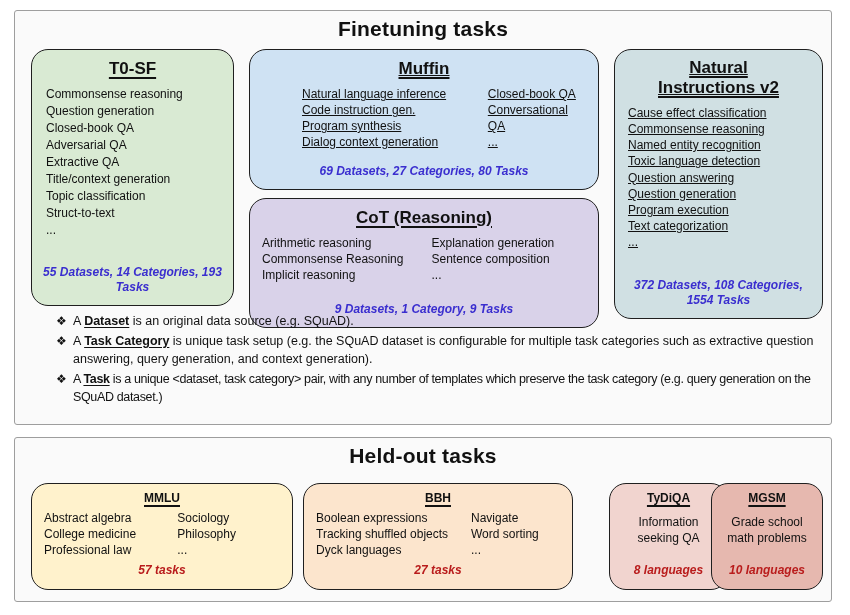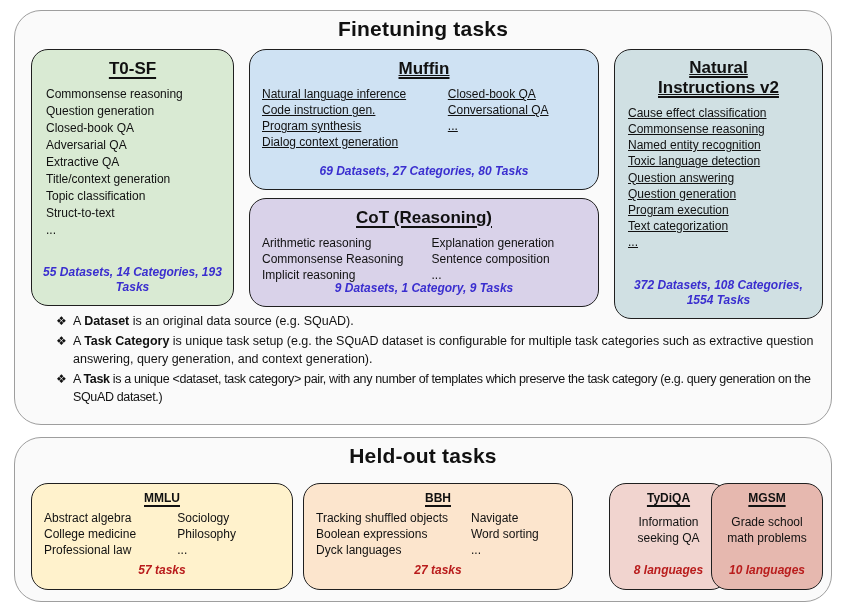--- a/index.html
+++ b/index.html
@@ -1,51 +1,51 @@
 <!DOCTYPE html>
 <html style="--panel_bg: #fafafa; --panel_border: #9e9e9e; --box_border: #1f1f1f; --t0sf: #d9ead3; --muffin: #cfe2f3; --cot: #d9d2e9; --niv2: #d0e0e3; --mmlu: #fff2cc; --bbh: #fce5cd; --tydiqa: #f1d4cf; --mgsm: #e6b8af; --stats_blue: #3a2ecf;"><head>
 <meta charset="utf-8">
 <style>
   html,body{margin:0;padding:0;background:#ffffff;}
   body{width:850px;height:615px;position:relative;font-family:"Liberation Sans",sans-serif;color:#111;}
 
   .panel{position:absolute;left:14px;width:818px;background:var(--panel_bg);
-         border:1.5px solid var(--panel_border);border-radius:27px;box-sizing:border-box;}
+         border:1.5px solid var(--panel_border);border-radius:3px;box-sizing:border-box;}
   .panel-finetuning{top:10px;height:415px;}
   .panel-heldout{top:437px;height:165px;}
   .panel-title{position:absolute;top:6px;left:0;width:100%;text-align:center;
                font-size:21px;font-weight:700;letter-spacing:.2px;}
 
   .box{position:absolute;border:1.6px solid var(--box_border);border-radius:17px;box-sizing:border-box;overflow:hidden;}
   .box-title{text-align:center;font-weight:700;font-size:17px;text-decoration:underline;
              text-underline-offset:3px;text-decoration-thickness:1.6px;margin:9px 8px 5px;line-height:1.2;}
   .items{font-size:12px;line-height:17px;padding:2px 0 0 14px;}
   .cols{display:flex;padding:2px 10px 0 12px;}
   .cols .col{font-size:12px;line-height:16.5px;}
   .stats{position:absolute;left:0;bottom:9px;width:100%;text-align:center;
          font-size:12px;font-weight:700;font-style:italic;color:var(--stats_blue);line-height:1.3;padding:0 10px;box-sizing:border-box;}
 
   .box-t0sf{left:16px;top:38px;width:203px;height:257px;background:var(--t0sf);}
   .box-muffin{left:234px;top:38px;width:350px;height:141px;background:var(--muffin);text-decoration:underline;}
   .box-muffin .items,.box-muffin .cols .col{line-height:16px;}
-  .box-muffin .col1{flex:0 0 57%;}
+  .box-muffin .col1{flex:0 0 57%;margin-left:40px;}
   .box-muffin .col2{flex:1;}
-  .box-cot{left:234px;top:187px;width:350px;height:109px;background:var(--cot);}
+  .box-cot{left:234px;top:187px;width:350px;height:130px;background:var(--cot);}
   .box-cot .col1{flex:0 0 52%;}
   .box-cot .col2{flex:1;}
   .box-cot .cols .col{line-height:16px;}
   .box-niv2{left:599px;top:38px;width:209px;height:270px;background:var(--niv2);text-decoration:underline;}
   .box-niv2 .box-title{margin:8px 28px 4px;}
   .box-niv2 .items{line-height:16.2px;padding-left:13px;}
 
   .notes{position:absolute;left:28px;top:301px;width:776px;}
   .note{display:flex;font-size:12.5px;line-height:18.5px;margin-bottom:1px;}
   .note .bullet{flex:0 0 30px;padding-left:13px;box-sizing:border-box;font-size:12px;}
   .note .note-text{flex:1;}
-  .note .term{font-weight:700;text-underline-offset:2px;}
+  .note .term{font-weight:700;text-decoration:underline;text-underline-offset:2px;}
   .note-condensed .note-text{letter-spacing:-0.35px;}
 
   .box-mmlu{left:16px;top:45px;width:262px;height:107px;background:var(--mmlu);}
   .box-bbh{left:288px;top:45px;width:270px;height:107px;background:var(--bbh);}
   .box-tydiqa{left:566px;top:45px;width:119px;height:107px;background:var(--tydiqa);margin-left:28px;}
   .box-mgsm{left:696px;top:45px;width:112px;height:107px;background:var(--mgsm);}
   .heldout-box .box-title{font-size:12px;margin:7px 8px 3px;}
   .heldout-box .cols .col{line-height:16px;}
   .box-mmlu .col1{flex:0 0 56%;}
   .box-mmlu .col2{flex:1;}
@@ -160,22 +160,22 @@
           <div>...</div>
         </div>
     </div>
     <div class="stats">57 tasks</div>
   </div>
 
   <div class="box heldout-box box-bbh">
     <div class="box-title">BBH</div>
     <div class="cols">
       <div class="col col1">
+          <div>Boolean expressions</div>
           <div>Tracking shuffled objects</div>
-          <div>Boolean expressions</div>
           <div>Dyck languages</div>
         </div>
       <div class="col col2">
           <div>Navigate</div>
           <div>Word sorting</div>
           <div>...</div>
         </div>
     </div>
     <div class="stats">27 tasks</div>
   </div>

